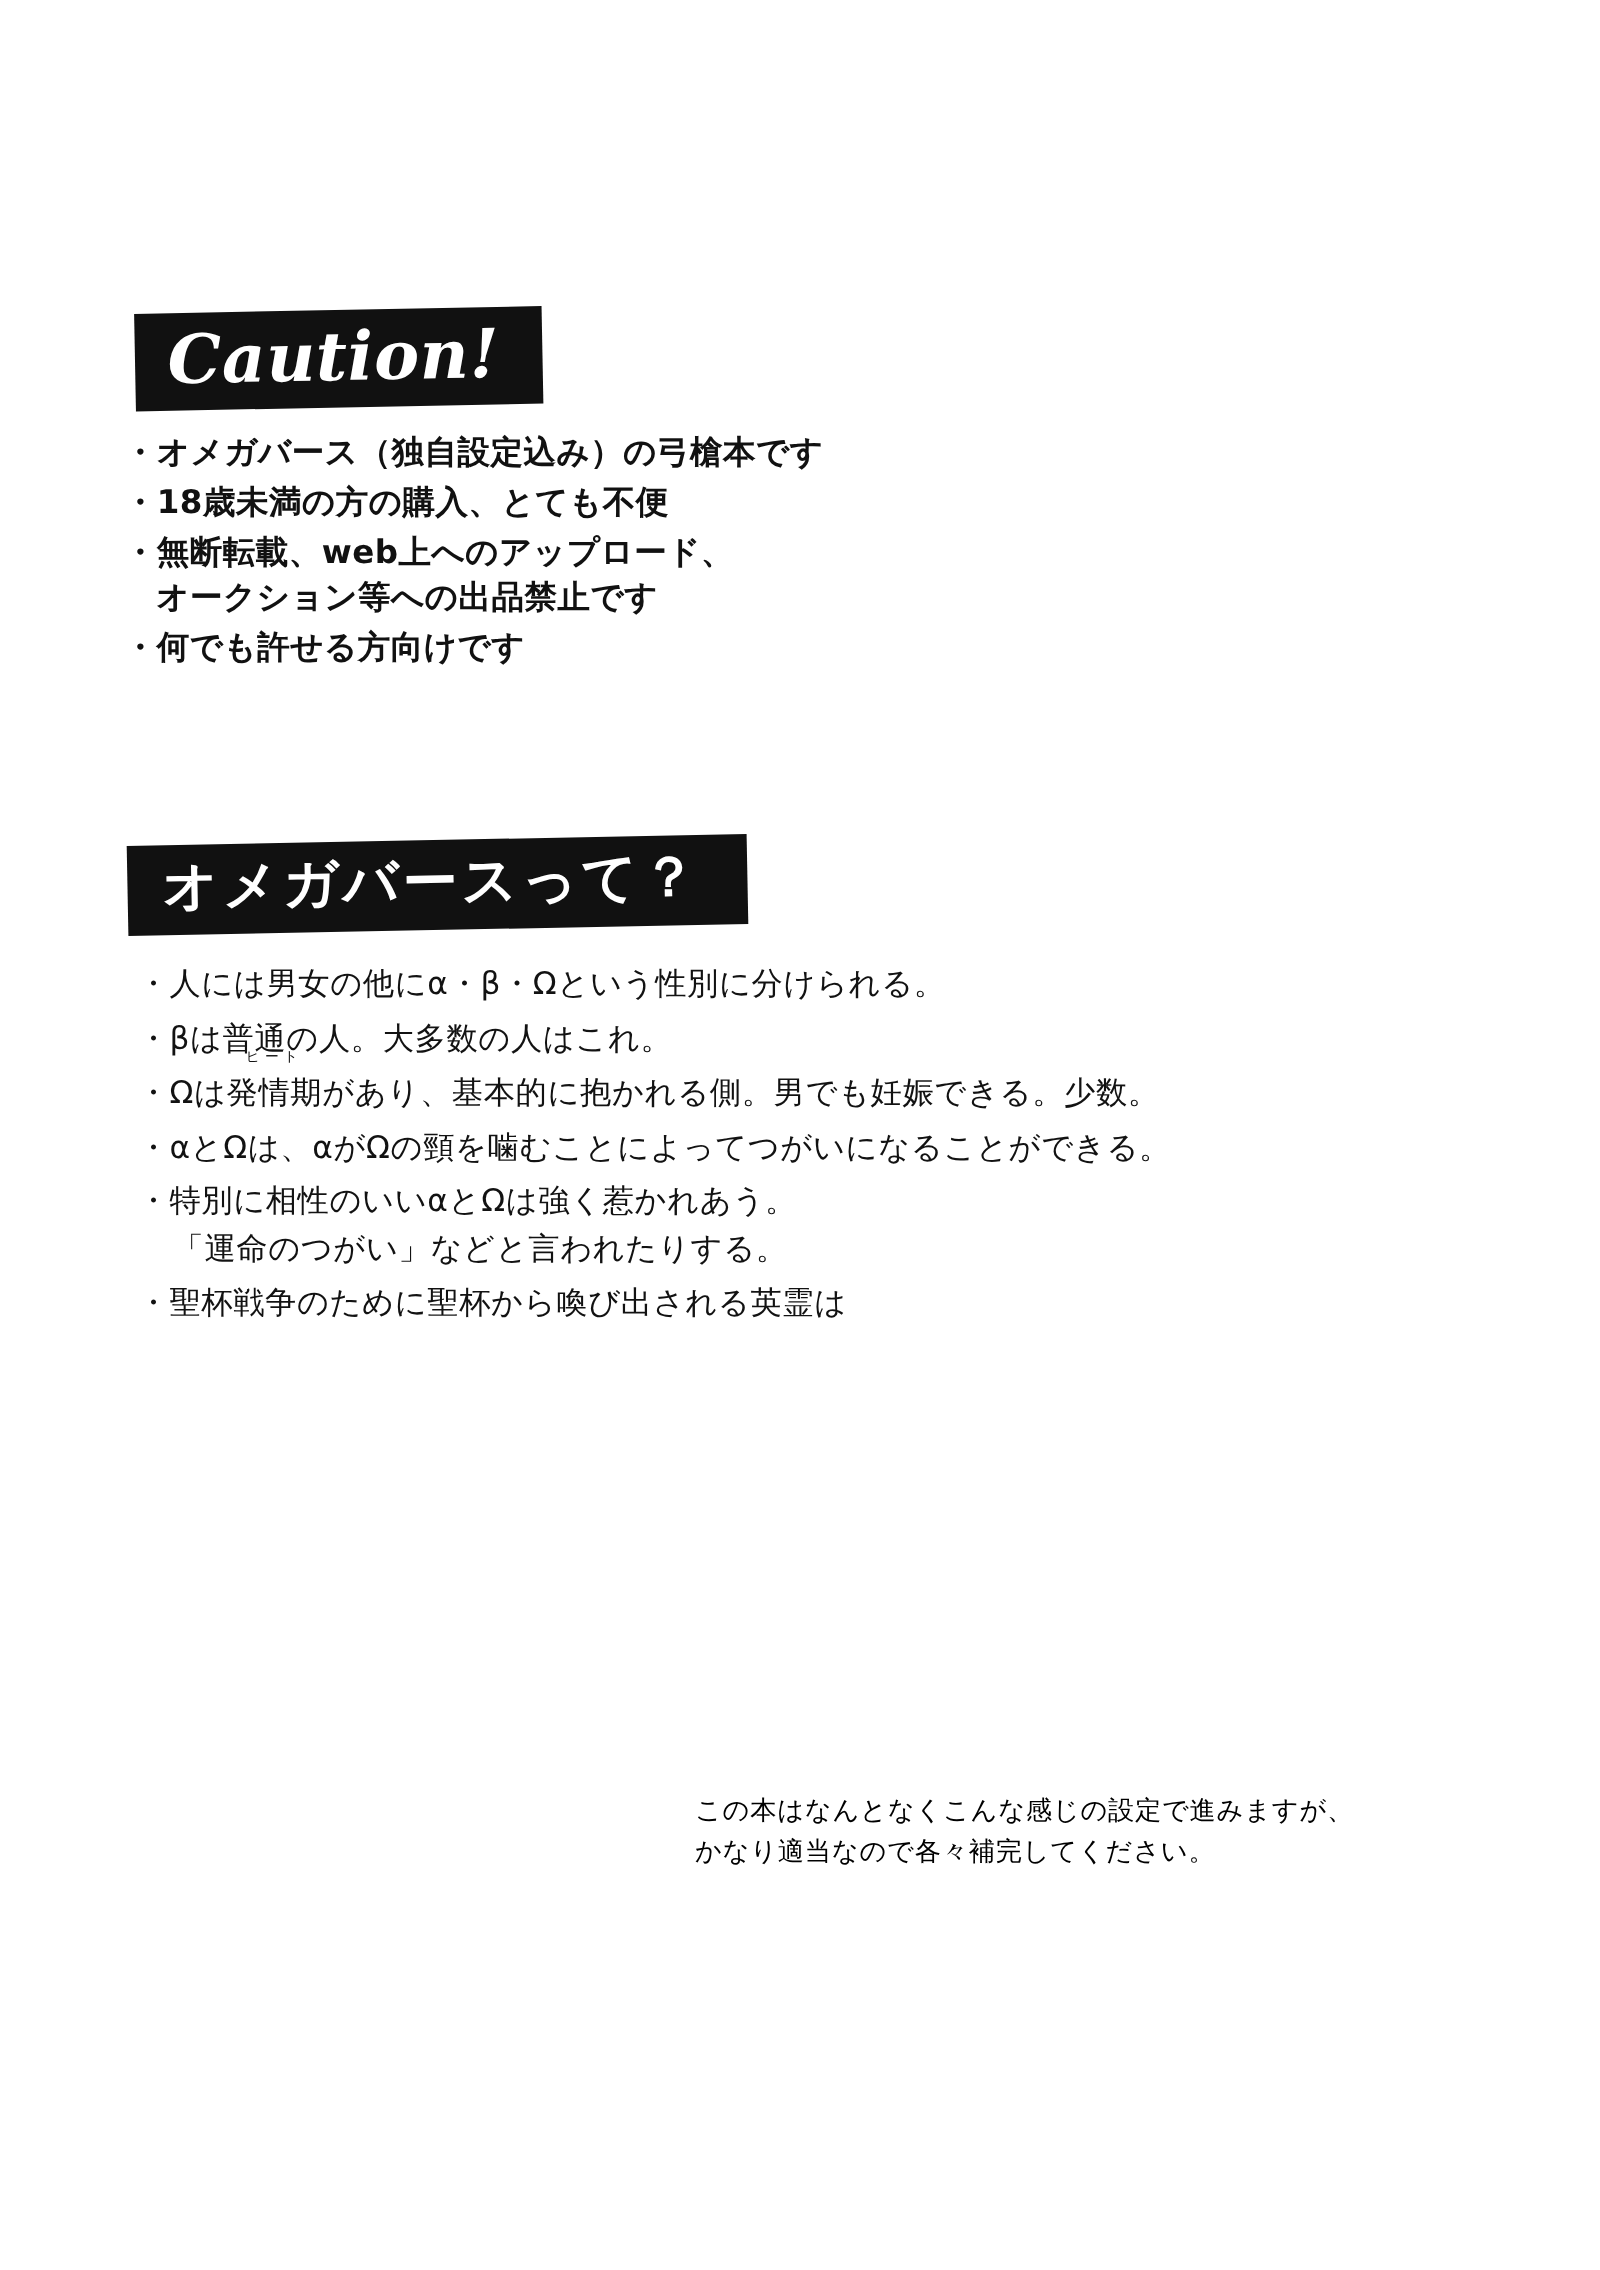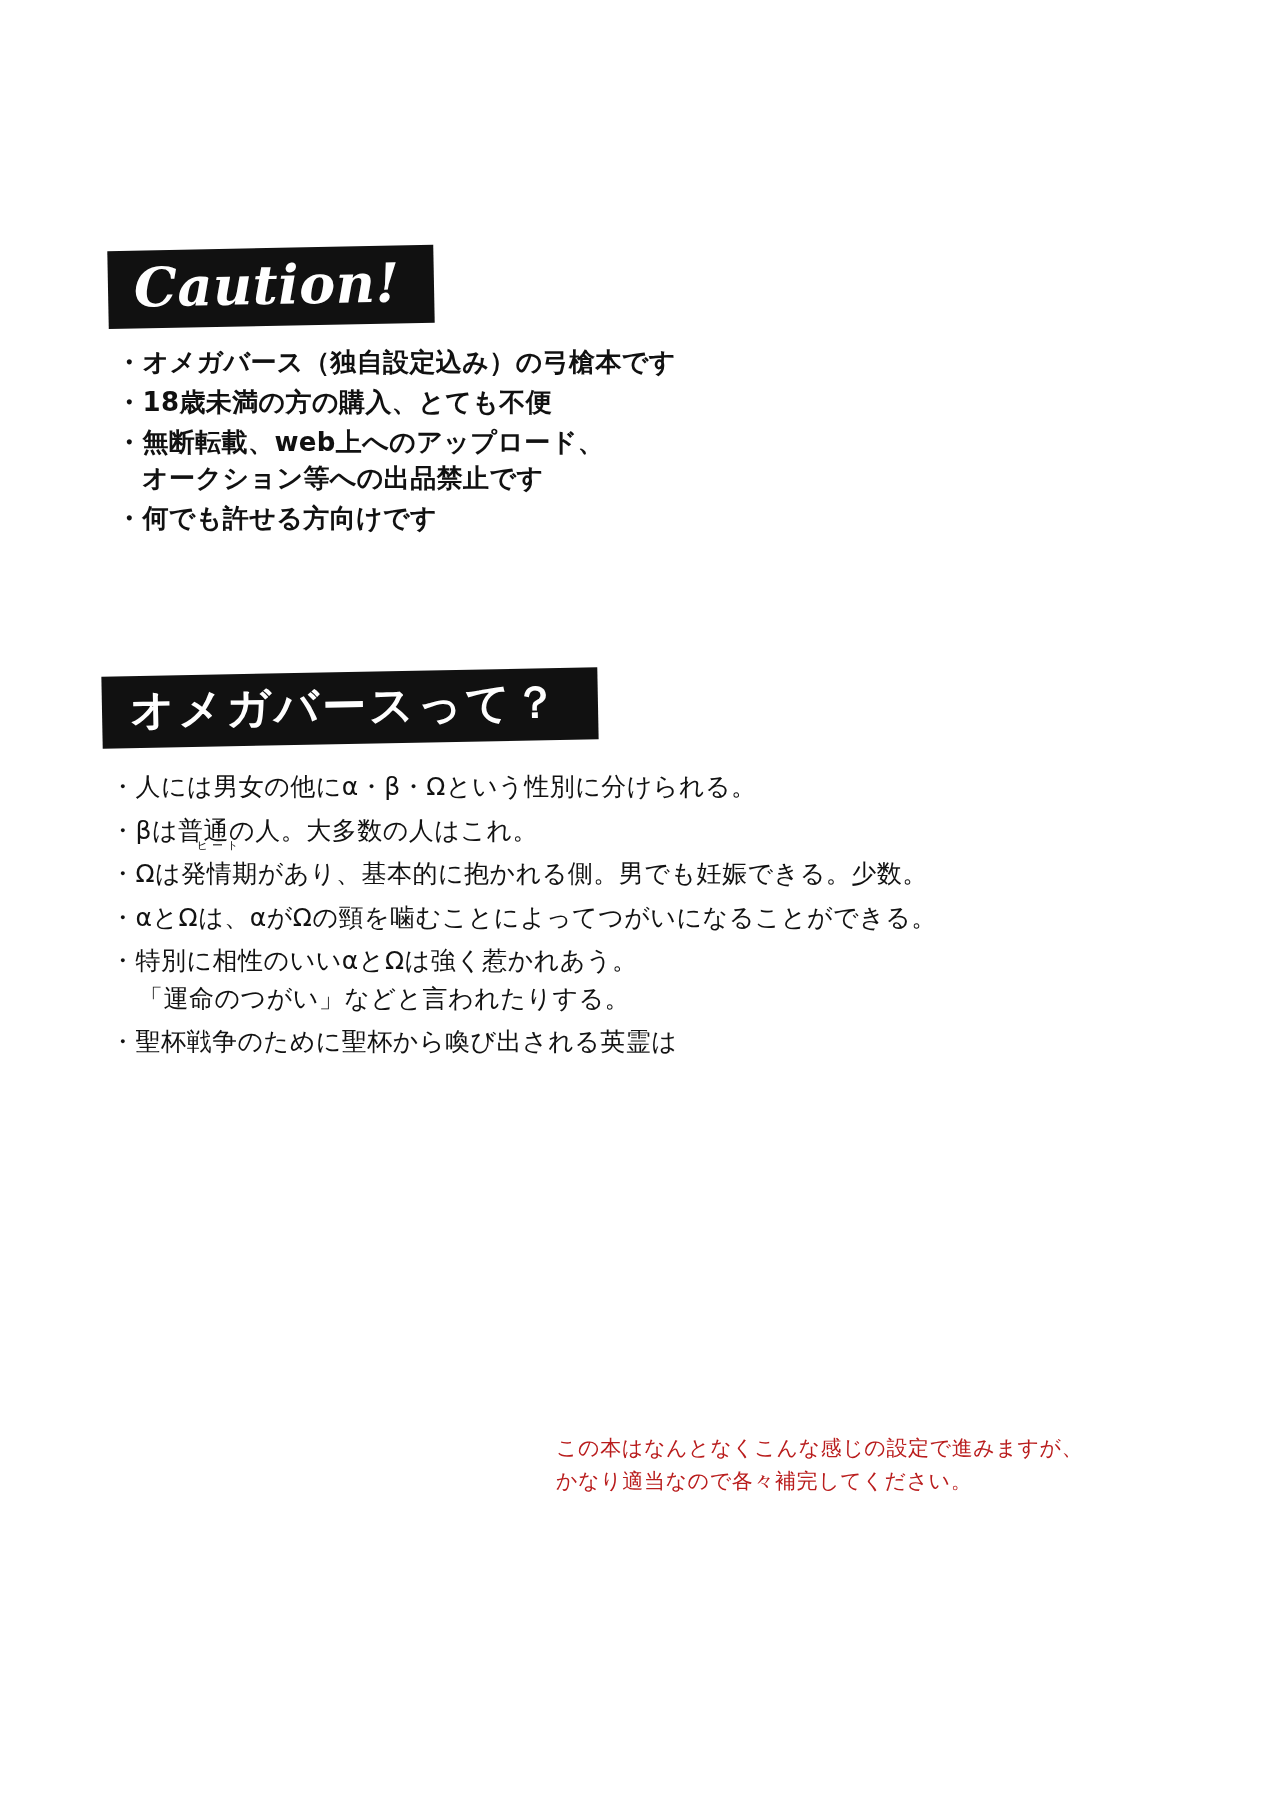--- a/index.html
+++ b/index.html
@@ -57,21 +57,21 @@
   #omegaverse-banner .banner-text {
     font-family: "DejaVu Sans", "Liberation Sans", sans-serif;
     font-size: 44px;
     font-weight: 700;
     letter-spacing: 3px;
   }
 
   
   #caution-list {
     position: absolute;
-    left: 116px;
+    left: 99px;
     top: 345px;
     width: 900px;
   }
   #caution-list .item {
     font-family: "DejaVu Sans", "Liberation Sans", sans-serif;
     font-size: 26px;
     font-weight: 700;
     line-height: 1.38;
     color: #111111;
     margin-bottom: 4px;
@@ -121,21 +121,21 @@
   #footnote {
     position: absolute;
     left: 556px;
     top: 1432px;
     width: 600px;
   }
   #footnote .line {
     font-family: "DejaVu Sans", "Liberation Sans", sans-serif;
     font-size: 21px;
     line-height: 1.55;
-    color: #b91c1c;
+    color: #000000;
     letter-spacing: 0.6px;
   }
 </style>
 </head>
 <body>
 
 <div class="page">
 
   <div class="banner" id="caution-banner">
     <span class="banner-text">Caution!</span>

